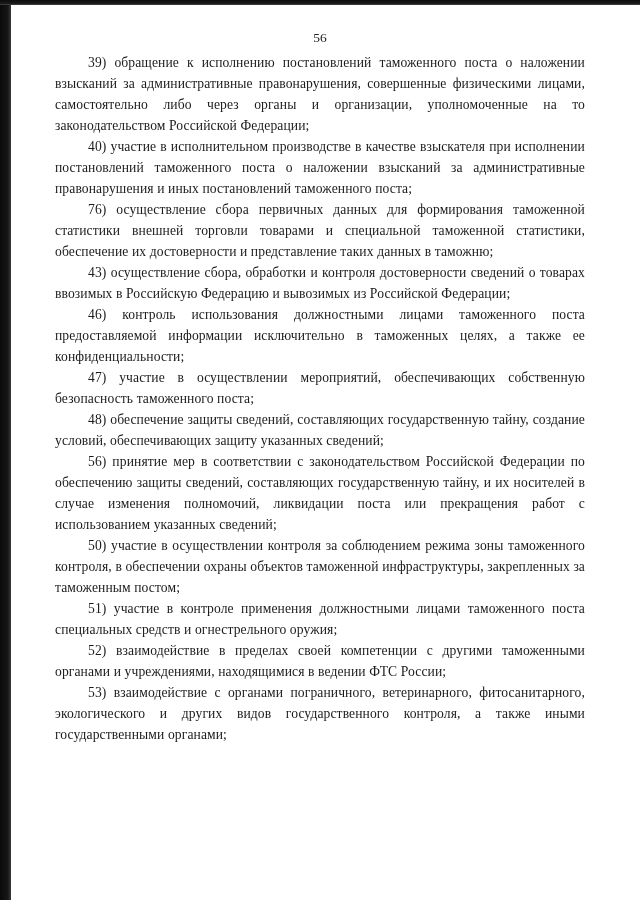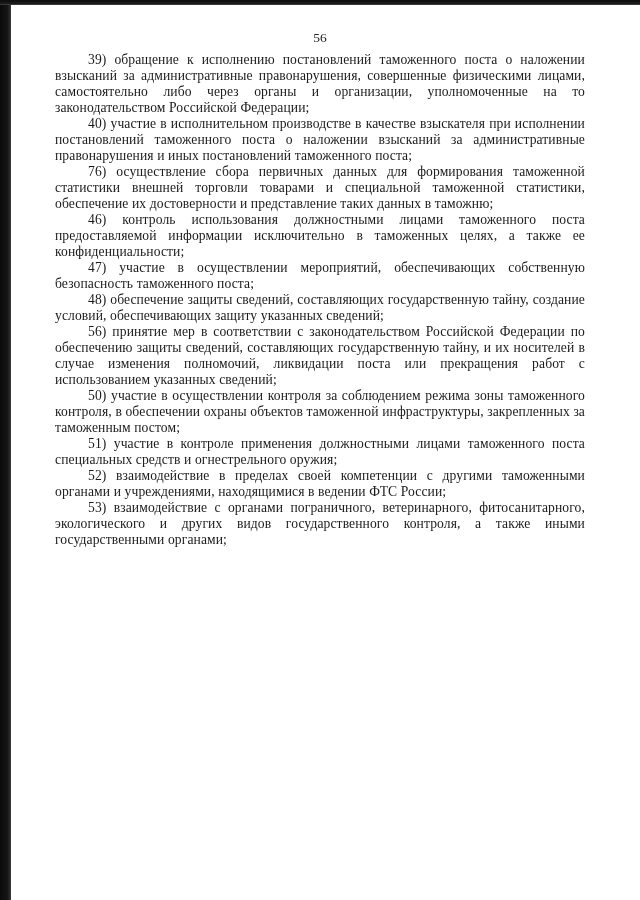--- a/index.html
+++ b/index.html
@@ -41,21 +41,21 @@
   }
   .page-number {
     text-align: center;
     margin: 25px 55px 6px 44px;
     font-size: 13.5px;
     color: #222;
   }
   .content {
     margin: 0 55px 0 44px;
     font-size: 13.6px;
-    line-height: 16px;
+    line-height: 21px;
     text-align: justify;
     text-align-last: left;
     letter-spacing: 0.1px;
   }
   .content p.para {
     margin: 0;
     padding: 0;
     text-indent: 33px;
   }
 </style>
@@ -64,20 +64,21 @@
 
 <div class="scan-edge-left"></div>
 <div class="scan-edge-top"></div>
 
 <div class="page">
   <div class="page-number">56</div>
   <div class="content">
       <p class="para">39) обращение к исполнению постановлений таможенного поста о наложении взысканий за административные правонарушения, совершенные физическими лицами, самостоятельно либо через органы и организации, уполномоченные на то законодательством Российской Федерации;</p>
       <p class="para">40) участие в исполнительном производстве в качестве взыскателя при исполнении постановлений таможенного поста о наложении взысканий за административные правонарушения и иных постановлений таможенного поста;</p>
       <p class="para">76) осуществление сбора первичных данных для формирования таможенной статистики внешней торговли товарами и специальной таможенной статистики, обеспечение их достоверности и представление таких данных в таможню;</p>
+      <p class="para">43) осуществление сбора, обработки и контроля достоверности сведений о товарах ввозимых в Российскую Федерацию и вывозимых из Российской Федерации;</p>
       <p class="para">46) контроль использования должностными лицами таможенного поста предоставляемой информации исключительно в таможенных целях, а также ее конфиденциальности;</p>
       <p class="para">47) участие в осуществлении мероприятий, обеспечивающих собственную безопасность таможенного поста;</p>
       <p class="para">48) обеспечение защиты сведений, составляющих государственную тайну, создание условий, обеспечивающих защиту указанных сведений;</p>
       <p class="para">56) принятие мер в соответствии с законодательством Российской Федерации по обеспечению защиты сведений, составляющих государственную тайну, и их носителей в случае изменения полномочий, ликвидации поста или прекращения работ с использованием указанных сведений;</p>
       <p class="para">50) участие в осуществлении контроля за соблюдением режима зоны таможенного контроля, в обеспечении охраны объектов таможенной инфраструктуры, закрепленных за таможенным постом;</p>
       <p class="para">51) участие в контроле применения должностными лицами таможенного поста специальных средств и огнестрельного оружия;</p>
       <p class="para">52) взаимодействие в пределах своей компетенции с другими таможенными органами и учреждениями, находящимися в ведении ФТС России;</p>
       <p class="para">53) взаимодействие с органами пограничного, ветеринарного, фитосанитарного, экологического и других видов государственного контроля, а также иными государственными органами;</p>
     </div>
 </div>

